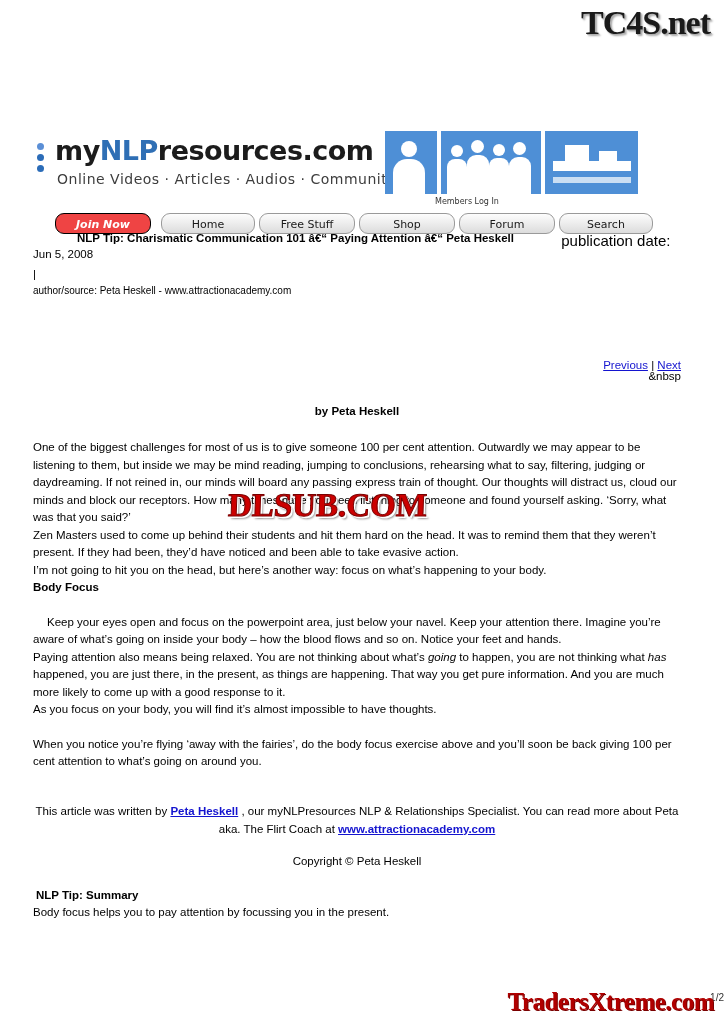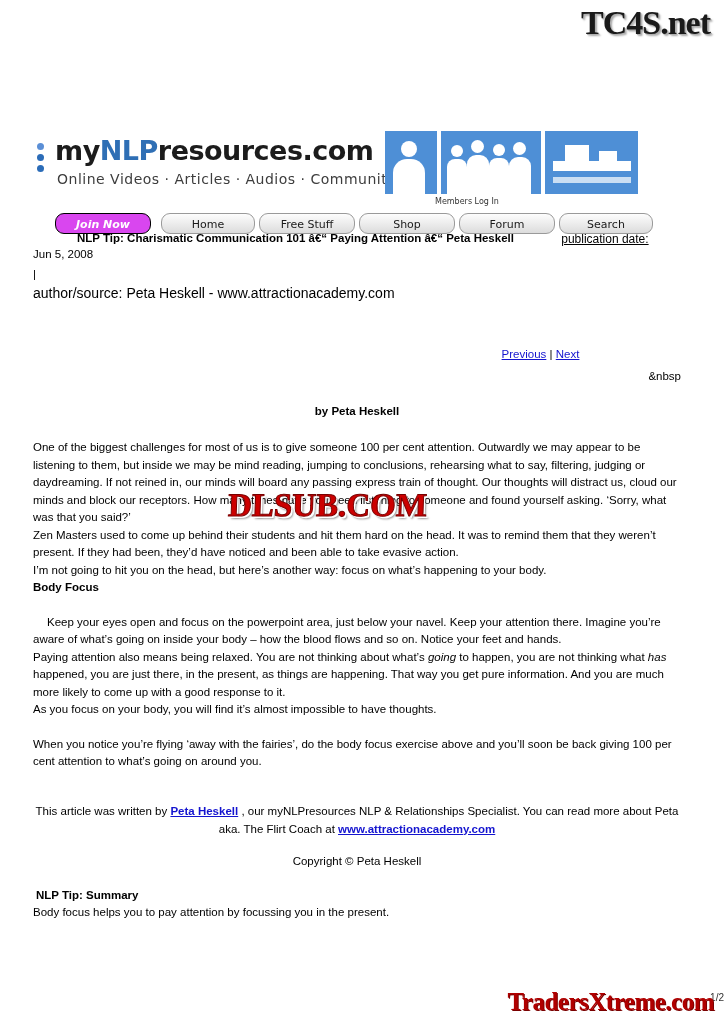--- a/index.html
+++ b/index.html
@@ -150,21 +150,21 @@
     text-align: center;
     font-family: "DejaVu Sans", sans-serif;
     font-size: 11px;
     color: #1a1a1a;
     background: linear-gradient(#fdfdfd, #dcdcdc);
     border: 1px solid #9a9a9a;
     border-radius: 9px;
     box-sizing: border-box;
   }
   .nav-btn.primary {
-    background: #d946ef;
+    background: #ef4444;
     color: #ffffff;
     font-weight: bold;
     font-style: italic;
     border-color: #000;
   }
   .nav-join  { left: 0;   width: 96px; }
   .nav-home  { left: 106px; width: 94px; }
   .nav-free  { left: 204px; width: 96px; }
   .nav-shop  { left: 304px; width: 96px; }
   .nav-forum { left: 404px; width: 96px; }
@@ -182,51 +182,50 @@
   .title-main {
     display: inline-block;
     width: 525px;
     text-align: center;
     vertical-align: top;
   }
   .pubdate-label {
     display: inline-block;
     vertical-align: top;
     font-weight: normal;
-    font-size: 12px;
-    text-decoration: underline;
+    font-size: 15px;
   }
   .pubdate-value {
     position: absolute;
     left: 33px;
     top: 248px;
     width: 648px;
     text-align: left;
     font-size: 11.5px;
   }
   .pipe-line {
     position: absolute;
     left: 33px;
     top: 268px;
     font-size: 11.5px;
   }
   .author-line {
     position: absolute;
     left: 33px;
     top: 285px;
-    font-size: 14px;
+    font-size: 10px;
   }
 
   
   .prevnext {
     position: absolute;
     left: 400px;
-    top: 348px;
+    top: 359px;
     width: 281px;
-    text-align: center;
+    text-align: right;
     font-size: 11.5px;
   }
   .prevnext a {
     color: #1414cf;
     text-decoration: underline;
   }
   .nbsp-line {
     position: absolute;
     left: 400px;
     top: 370px;

